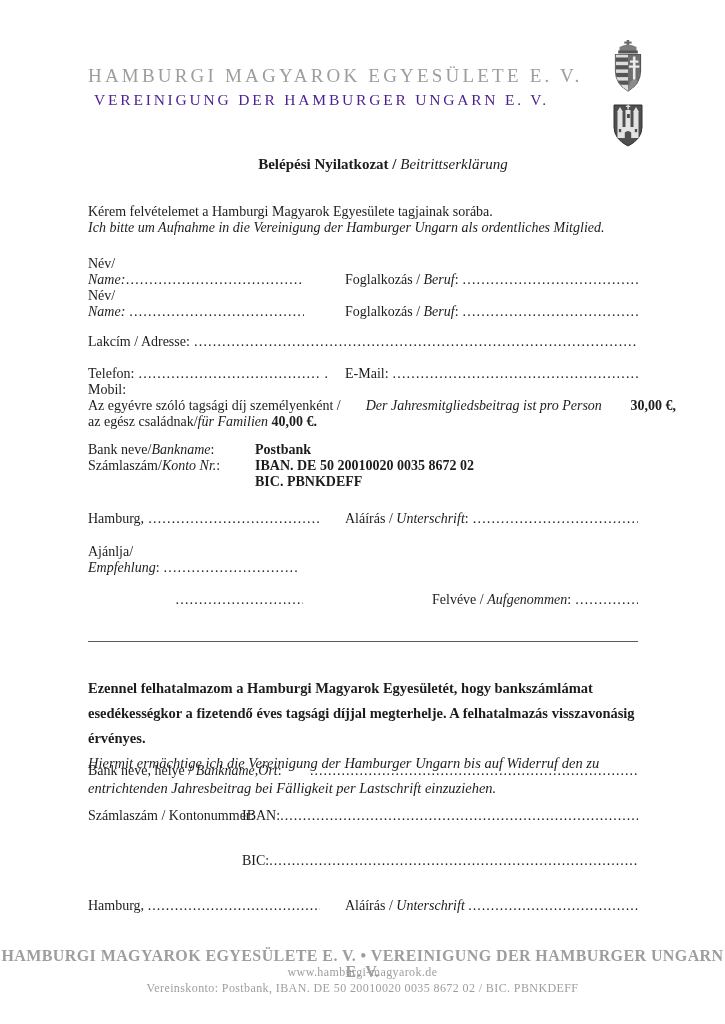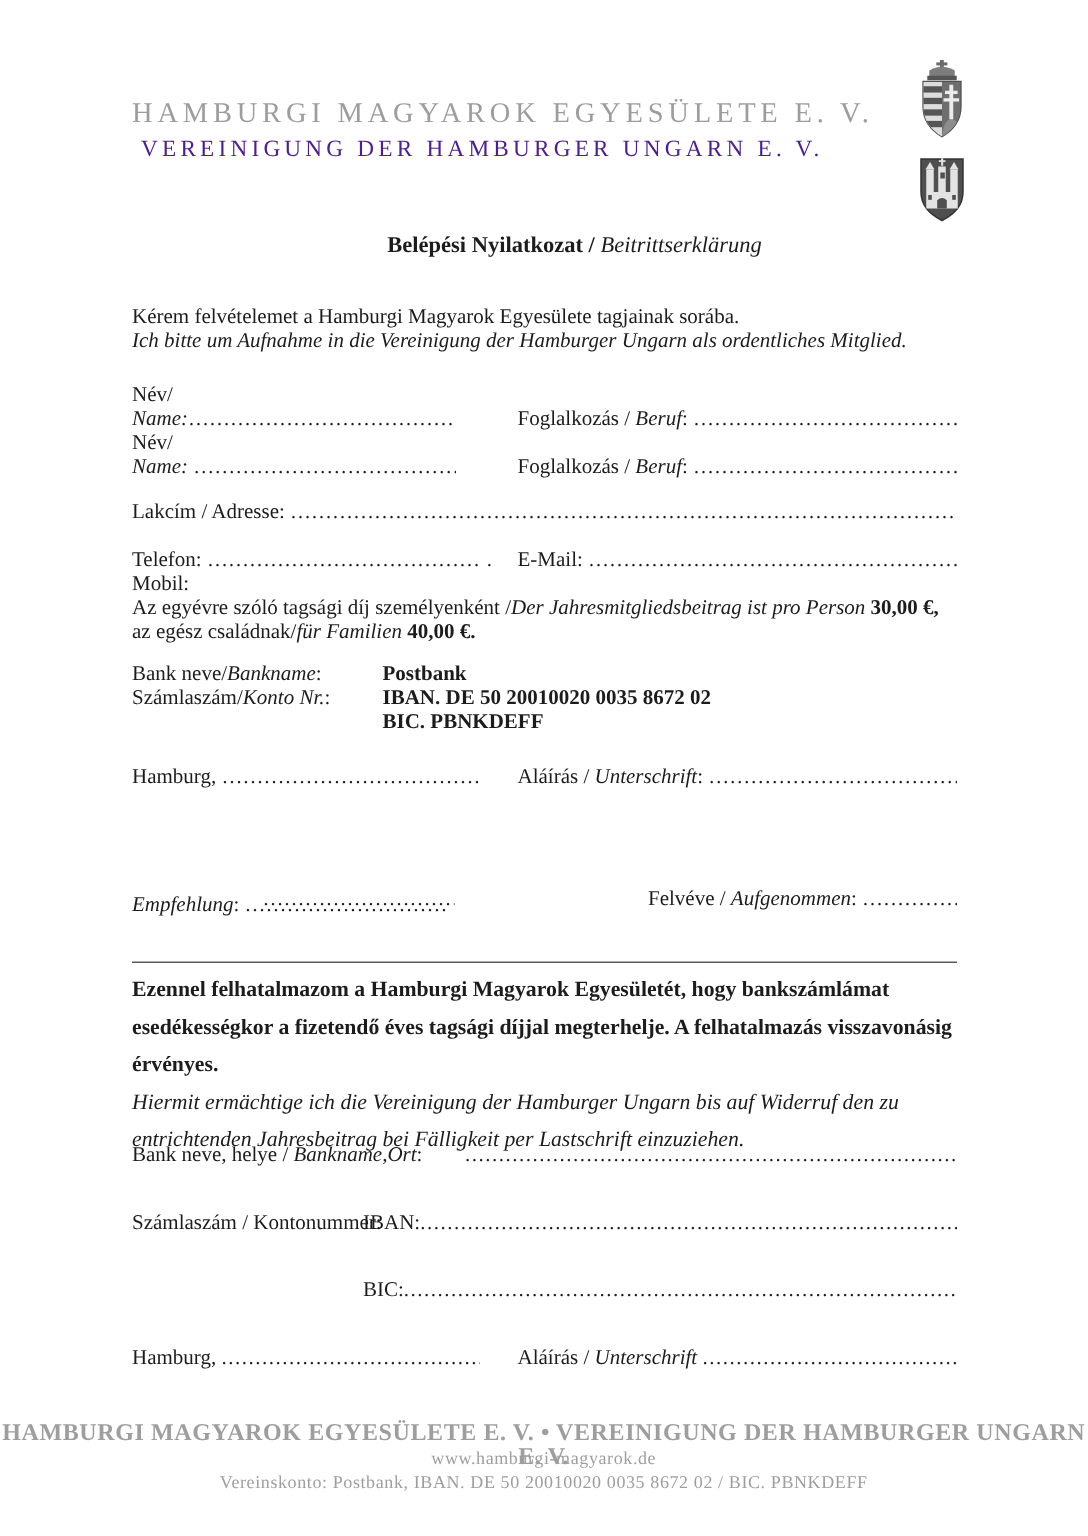--- a/index.html
+++ b/index.html
@@ -20,21 +20,21 @@
   
   .le, .lf { overflow:hidden; white-space:pre; display:inline-block; height:16px; vertical-align:bottom; }
   .lf { letter-spacing:1px; }
   .fill { flex:1 1 0; width:0; }
   
   .org-hu { font-size:19px; line-height:23px; letter-spacing:3.2px; color:#9d9d9d; white-space:pre; }
   .org-de { font-size:15.5px; line-height:19px; letter-spacing:2.8px; color:#4c1d95; white-space:pre; padding-left:6px; margin-top:3px; }
   .arms-stack { position:absolute; left:611px; top:40px; width:34px; display:flex; flex-direction:column; align-items:center; gap:6px; }
   .doc-title { position:absolute; left:88px; top:156px; width:510px; padding-left:40px; text-align:center; font-weight:bold; font-size:15px; }
   .rule { position:absolute; left:88px; top:641px; width:550px; border-top:1.2px solid #5a5a5a; }
-  .auth { position:absolute; left:88px; top:648px; width:552px; font-size:14.5px; line-height:25px; }
+  .auth { position:absolute; left:88px; top:676px; width:552px; font-size:14.5px; line-height:25px; }
   .auth p { margin:0; }
   .lblcol { width:167px; flex:0 0 167px; white-space:pre; }
   .dlbl { width:222px; flex:0 0 222px; white-space:pre; }
   .dlbl2 { width:154px; flex:0 0 154px; white-space:pre; }
   .footer { position:absolute; left:0; width:725px; text-align:center; color:#9e9e9e; }
   .f1 { font-size:16px; line-height:16px; letter-spacing:0.4px;font-weight:bold; }
   .f2 { font-size:12px; line-height:16px; letter-spacing:0.4px; }
 </style>
 </head>
 <body>
@@ -145,21 +145,21 @@
     </span>
     <span class="col2">
       <span class="lbl">E-Mail: </span>
         <span class="le fill">……………………………………………………………………………………………………………………………………</span>
     </span>
   </div>
   <div class="row" style="top:382px;">
     <span class="lbl">Mobil:</span>
   </div>
 
-  <div class="row" style="top:398px;">
+  <div class="row" style="top:398px;gap:25px;">
     <span class="lbl">Az egyévre szóló tagsági díj személyenként /</span>
       <span class="lbl it">Der Jahresmitgliedsbeitrag ist pro Person </span>
       <span class="lbl b">30,00 €,</span>
   </div>
   <div class="row" style="top:414px;">
     <span class="lbl">az egész családnak/</span>
       <span class="lbl it">für Familien </span>
       <span class="lbl b">40,00 €.</span>
   </div>
 
@@ -182,21 +182,24 @@
         <span class="le" style="width:172px;">……………………………………………………………………………………………………………………………………</span>
     </span>
     <span class="col2">
       <span class="lbl">Aláírás / </span>
         <span class="lbl it">Unterschrift</span>
         <span class="lbl">: </span>
         <span class="le fill">……………………………………………………………………………………………………………………………………</span>
     </span>
   </div>
 
-  <div class="row" style="top:560px;margin-top:36px;">
+  <div class="row" style="top:544px;">
+    <span class="lbl">Ajánlja/</span>
+  </div>
+  <div class="row" style="top:560px;">
     <span class="lbl it">Empfehlung</span>
       <span class="lbl">: </span>
       <span class="le" style="width:135px;">……………………………………………………………………………………………………………………………………</span>
   </div>
   <div class="row" style="top:592px;">
     <span class="col1" style="padding-left:87px;">
       <span class="le" style="width:128px;">……………………………………………………………………………………………………………………………………</span>
     </span>
     <span class="col2">
       <span class="lbl">Felvéve / </span>

